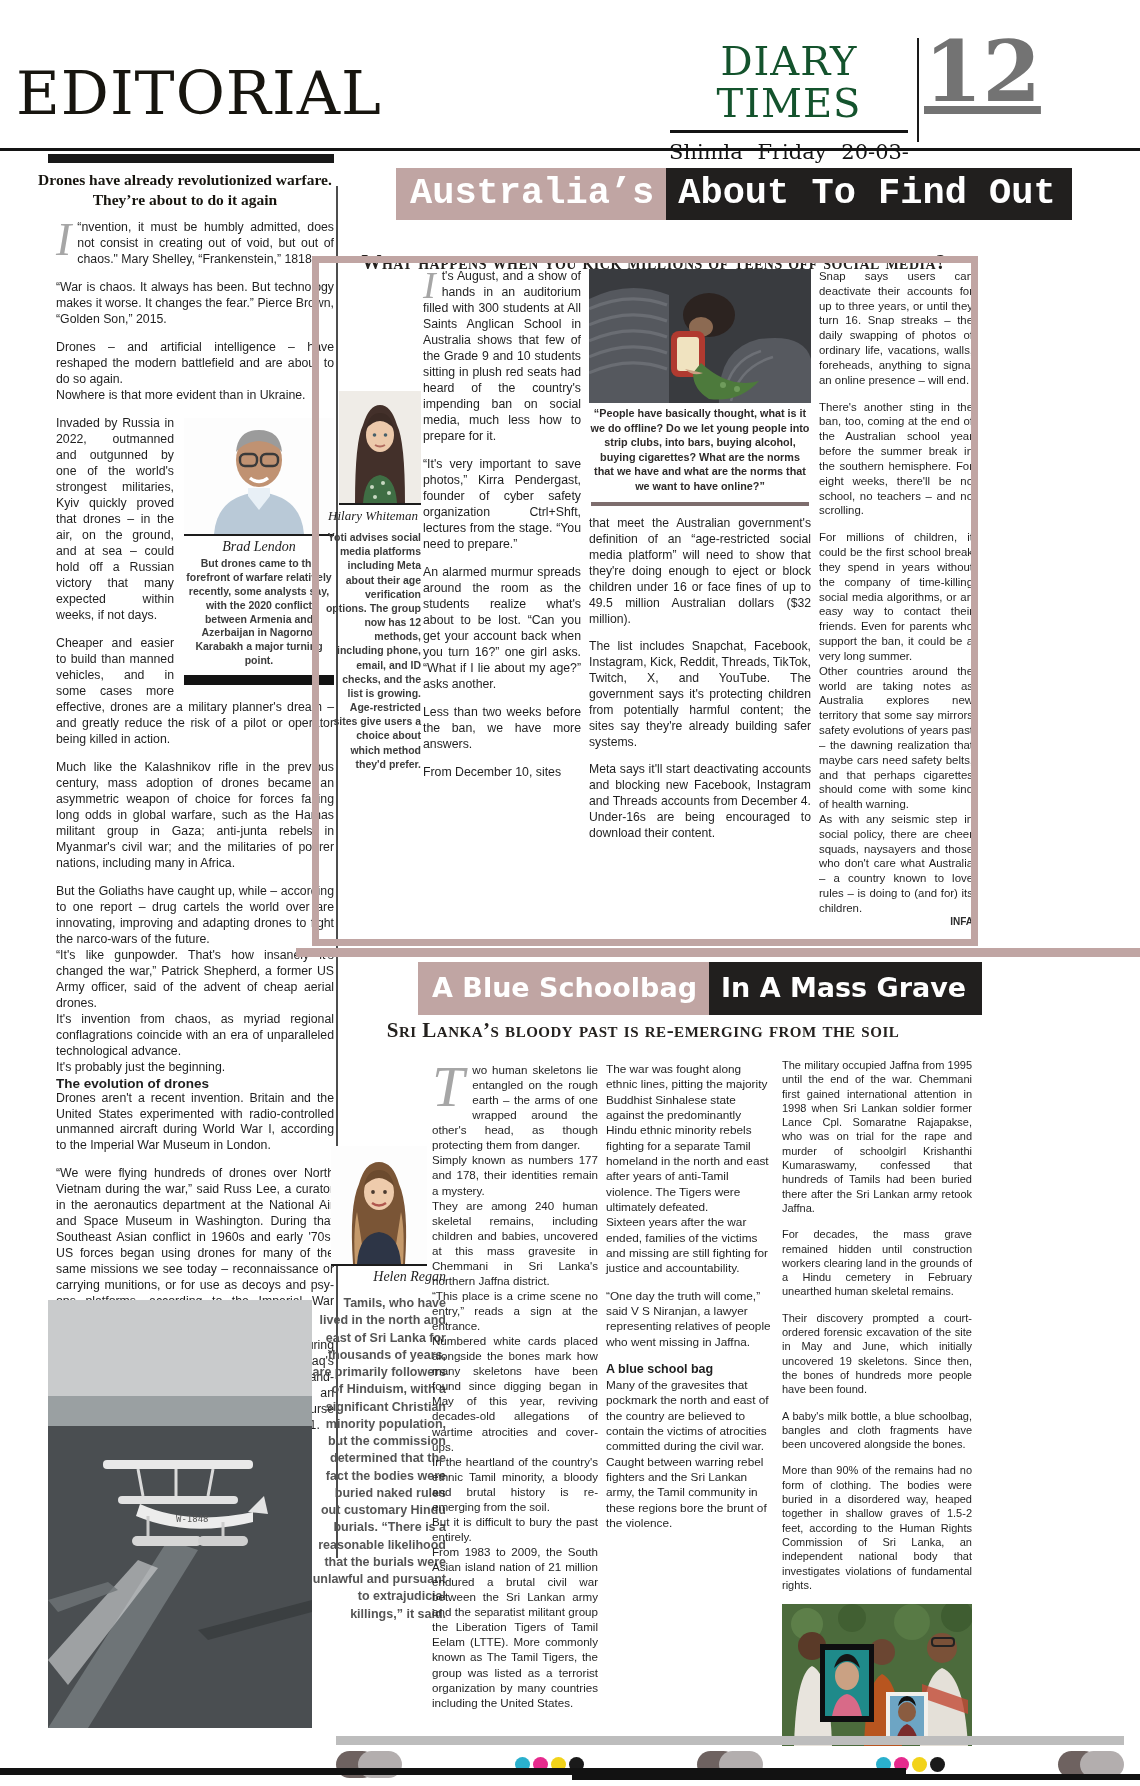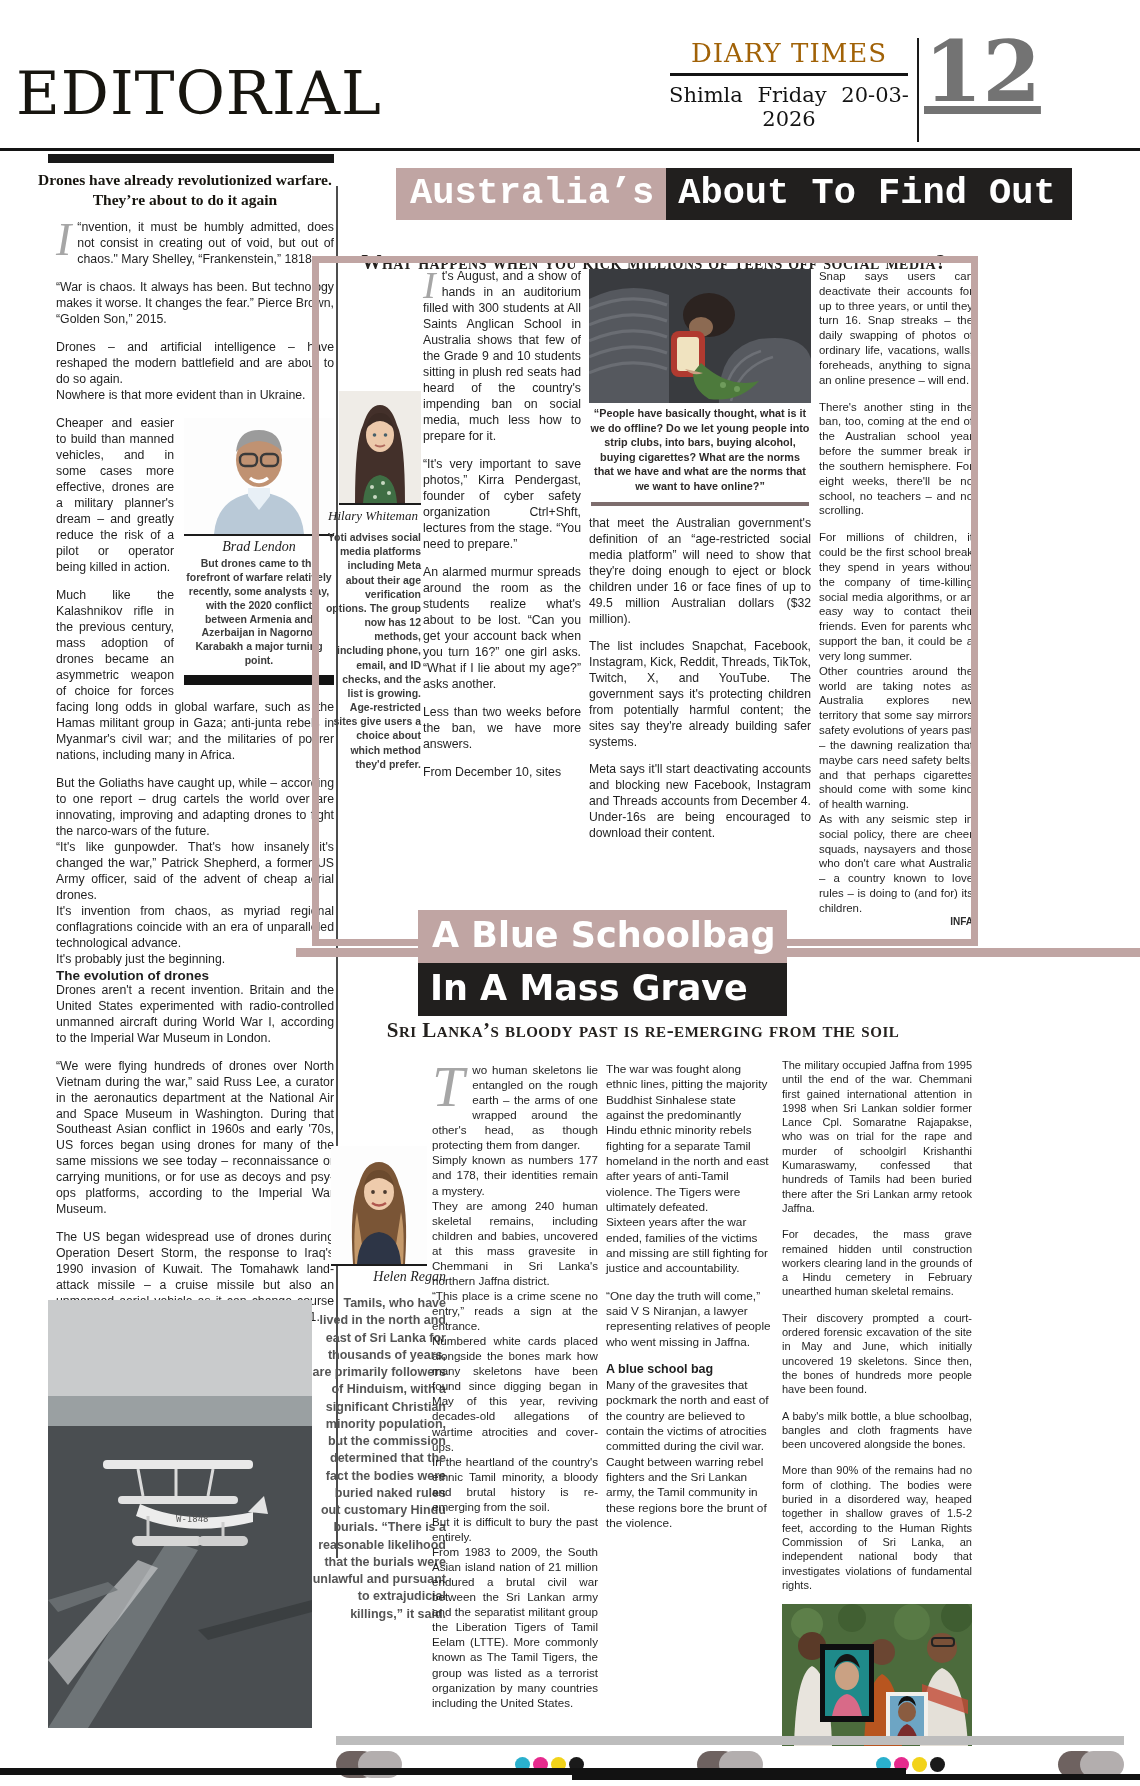--- a/index.html
+++ b/index.html
@@ -2,21 +2,21 @@
 <html><head>
 <meta charset="utf-8">
 <style>
   html,body{margin:0;padding:0;background:#ffffff;}
   .page{position:relative;width:1140px;height:1786px;background:#fff;overflow:hidden;
         font-family:"Liberation Sans",sans-serif;color:#1f1f1f;}
   
   .masthead{position:absolute;left:16px;top:58px;font-family:"DejaVu Serif",serif;
             font-size:60px;letter-spacing:1px;color:#17150f;}
   .paper-block{position:absolute;left:664px;top:40px;width:250px;text-align:center;}
-  .paper-name{font-family:"DejaVu Serif",serif;font-size:26px;letter-spacing:1px;color:#a16207;line-height:1.05;}
+  .paper-name{font-family:"DejaVu Serif",serif;font-size:40px;letter-spacing:1px;color:#14532d;line-height:1.05;}
   .paper-rule{height:3px;background:#141414;margin:6px 6px 7px 6px;}
   .paper-edition{font-family:"DejaVu Serif",serif;font-size:21px;color:#131313;word-spacing:8px;}
   .head-vrule{position:absolute;left:917px;top:38px;width:2px;height:104px;background:#1a1a1a;}
   .page-number{position:absolute;left:924px;top:30px;font-family:"DejaVu Serif",serif;
                font-weight:bold;font-size:84px;color:#737373;line-height:1;text-decoration:underline;}
   .header-rule{position:absolute;left:0;top:148px;width:1140px;height:3px;background:#141414;}
 
   
   p{margin:0 0 12px 0;text-align:justify;line-height:1.3;}
   p.tight{margin-bottom:0;}
@@ -60,21 +60,21 @@
   .aus-col1 .dropcap{font-size:38px;}
   .aus-col2{position:absolute;left:270px;top:6px;width:222px;font-size:12.2px;}
   .photo-caption{font-weight:bold;font-size:10.8px;line-height:1.35;text-align:center;
                  color:#2e2b2a;}
   .caption-rule{height:4px;background:#7d6d6d;margin:9px 2px 10px 2px;}
   .aus-col3{position:absolute;left:500px;top:6px;width:154px;font-size:11.4px;}
   .credit{text-align:right;font-weight:bold;font-size:10px;color:#2b2b2b;}
 
   
   .mauve-divider{position:absolute;left:296px;top:948px;width:844px;height:9px;background:#c0a5a3;}
-  .sl-headline{left:418px;top:910px;font-size:35px;line-height:47px;flex-direction:column;}
+  .sl-headline{left:418px;top:962px;font-size:27px;line-height:47px;}
   .sl-subhead{left:314px;top:1018px;width:658px;font-size:21px;}
   .sl-author{position:absolute;left:312px;top:1146px;width:134px;text-align:right;}
   .sl-author .portrait{margin:0 auto;}
   .sl-author-caption{font-weight:bold;font-size:12.5px;line-height:1.38;color:#555;margin-top:10px;}
   .sl-col1{position:absolute;left:432px;top:1062px;width:166px;font-size:11.6px;}
   .sl-col1 .dropcap{font-size:58px;margin-right:8px;}
   .sl-col2{position:absolute;left:606px;top:1062px;width:168px;font-size:11.8px;}
   .sl-col2 p{text-align:left;}
   .sl-col2-subhead{font-weight:bold;font-size:12.5px;margin:0 0 2px 0;}
   .sl-col3{position:absolute;left:782px;top:1058px;width:190px;font-size:11px;}
@@ -127,20 +127,21 @@
           <path d="M52 34 Q54 12 75 12 Q96 12 98 34 Q90 24 75 23 Q60 24 52 34 Z" fill="#9b9b9b"></path>
           <rect x="56" y="36" width="17" height="12" rx="5" fill="none" stroke="#3a3a3a" stroke-width="2.4"></rect>
           <rect x="77" y="36" width="17" height="12" rx="5" fill="none" stroke="#3a3a3a" stroke-width="2.4"></rect>
           <path d="M66 60 Q75 67 84 60" stroke="#fff" stroke-width="3.4" fill="none"></path>
         </svg>
         <div class="author-name">Brad Lendon</div>
         <div class="brad-caption">But drones came to the forefront of warfare relatively recently, some analysts say, with the 2020 conflict between Armenia and Azerbaijan in Nagorno-Karabakh a major turning point.</div>
         <div class="brad-bottombar"></div>
       </div>
 
+      <p>Invaded by Russia in 2022, outmanned and outgunned by one of the world's strongest militaries, Kyiv quickly proved that drones – in the air, on the ground, and at sea – could hold off a Russian victory that many expected within weeks, if not days.</p>
       <p>Cheaper and easier to build than manned vehicles, and in some cases more effective, drones are a military planner's dream – and greatly reduce the risk of a pilot or operator being killed in action.</p>
       <p>Much like the Kalashnikov rifle in the previous century, mass adoption of drones became an asymmetric weapon of choice for forces facing long odds in global warfare, such as the Hamas militant group in Gaza; anti-junta rebels in Myanmar's civil war; and the militaries of poorer nations, including many in Africa.</p>
       <p class="tight">But the Goliaths have caught up, while – according to one report – drug cartels the world over are innovating, improving and adapting drones to fight the narco-wars of the future.</p>
       <p class="tight">“It's like gunpowder. That's how insanely it's changed the war,” Patrick Shepherd, a former US Army officer, said of the advent of cheap aerial drones.</p>
       <p class="tight">It's invention from chaos, as myriad regional conflagrations coincide with an era of unparalleled technological advance.</p>
       <p class="tight">It's probably just the beginning.</p>
       <h3 class="drone-subhead">The evolution of drones</h3>
       <p>Drones aren't a recent invention. Britain and the United States experimented with radio-controlled unmanned aircraft during World War I, according to the Imperial War Museum in London.</p>
       <p>“We were flying hundreds of drones over North Vietnam during the war,” said Russ Lee, a curator in the aeronautics department at the National Air and Space Museum in Washington. During that Southeast Asian conflict in 1960s and early '70s, US forces began using drones for many of the same missions we see today – reconnaissance or carrying munitions, or for use as decoys and psy-ops platforms, according to the Imperial War Museum.</p>
       <p>The US began widespread use of drones during Operation Desert Storm, the response to Iraq's 1990 invasion of Kuwait. The Tomahawk land-attack missile – a cruise missile but also an unmanned aerial vehicle as it can change course and target in-flight – saw its first combat in 1991.</p>

